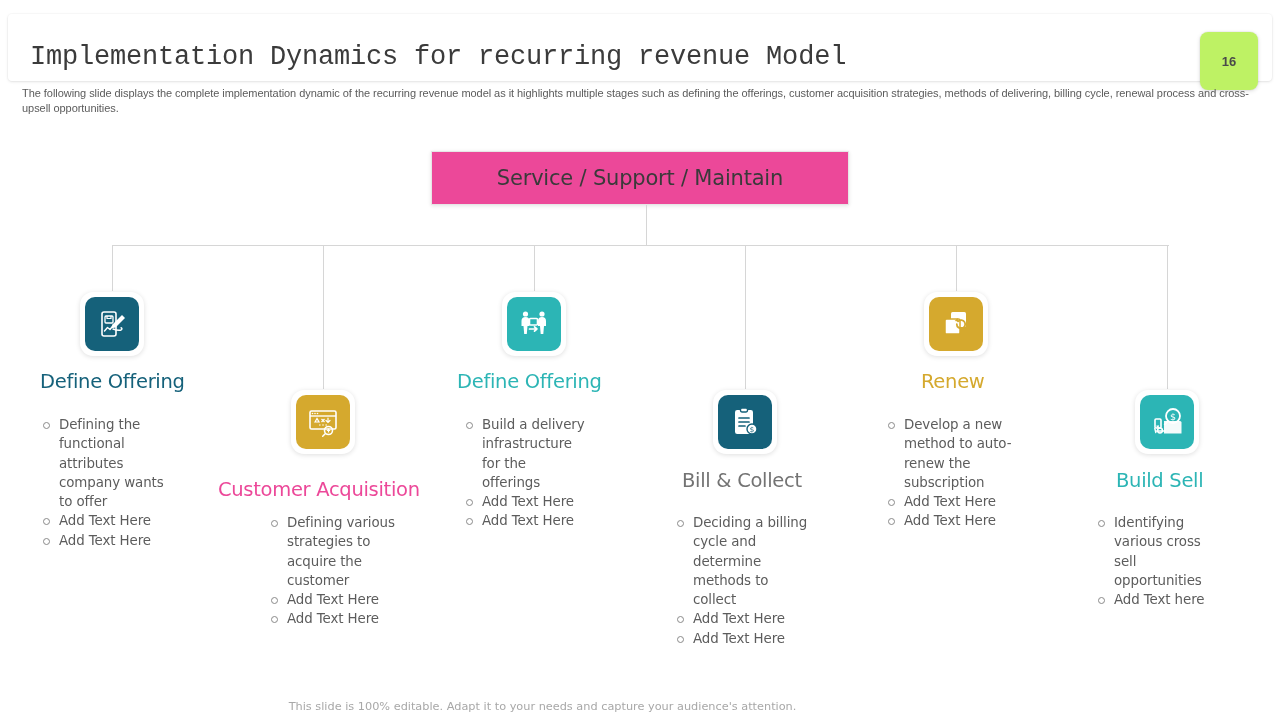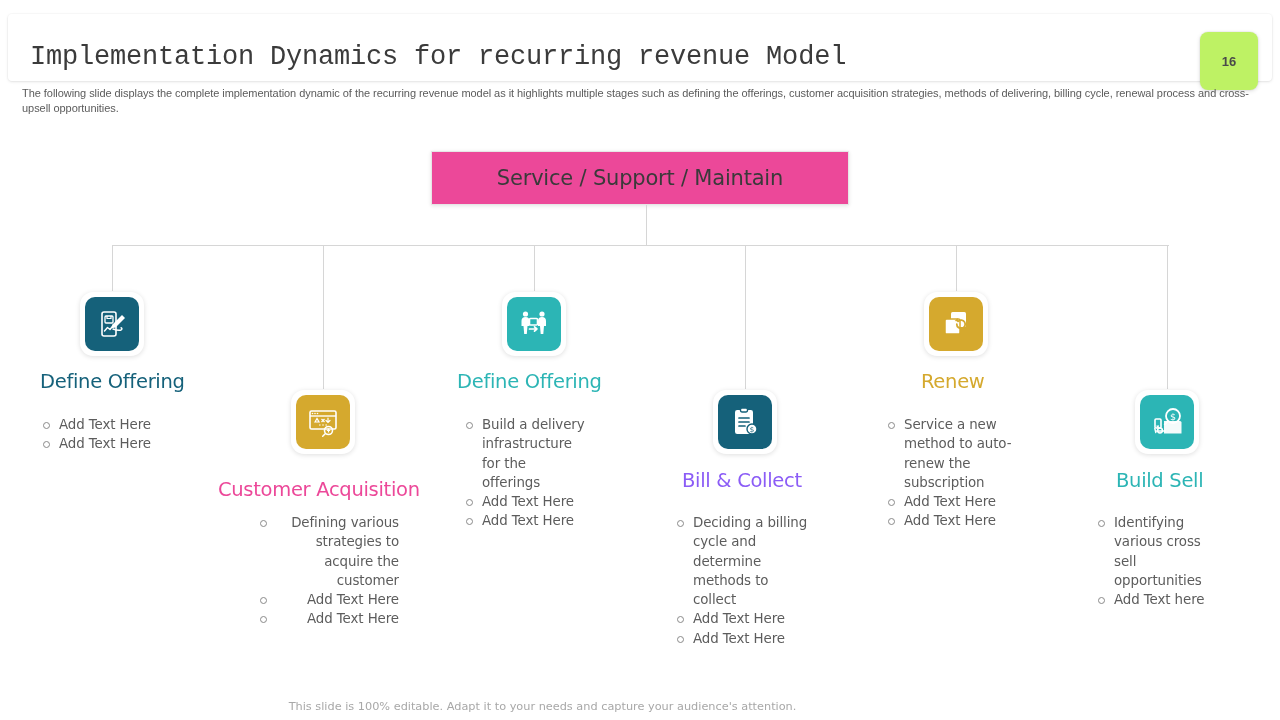--- a/index.html
+++ b/index.html
@@ -151,20 +151,21 @@
           <path d="M12 9 v2.5 h4 V9" fill="none" stroke="#fff" stroke-width="1.2"></path>
           <path d="M9.5 24 l3-3.5 l2.5 2 l3.5-4.5" fill="none" stroke="#fff" stroke-width="1.4" stroke-linecap="round" stroke-linejoin="round"></path>
           <path d="M27 8 l3 3 l-9.5 9.5 l-3.8 0.8 l0.8-3.8 Z" fill="#fff"></path>
           <path d="M18 22 c2.5 1 5 1.5 7.5 1.2 c1.5-0.2 2-1.8 0.6-2.4" fill="none" stroke="#fff" stroke-width="1.5" stroke-linecap="round"></path>
         </svg>
       </span>
     </div>
   </div>
   <div class="col-title" style="left:40px; top:370px; color:#15617a;">Define Offering</div>
   <ul class="bullets" style="left:40px; top:415px; width:132px;">
+    <li>Defining the functional attributes company wants to offer</li>
     <li>Add Text Here</li>
     <li>Add Text Here</li>
   </ul>
 
   <div class="tile" style="left:291px; top:390px;">
     <div class="tile-inner" style="background:#d5a92e;">
       <span>
         <svg width="34" height="34" viewBox="0 0 34 34">
           <rect x="4" y="6" width="26" height="18" rx="1.5" fill="none" stroke="#fff" stroke-width="1.6"></rect>
           <path d="M4 11 h26" stroke="#fff" stroke-width="1.4"></path>
@@ -176,21 +177,21 @@
           <path d="M22 13 v4 M20 15.5 l2 2 l2-2" fill="none" stroke="#fff" stroke-width="1.2" stroke-linecap="round"></path>
           <path d="M13 20 h8" stroke="#fff" stroke-width="1.1" stroke-dasharray="1.6 1.6"></path>
           <circle cx="22.5" cy="25.5" r="4" fill="none" stroke="#fff" stroke-width="1.6"></circle>
           <path d="M22.5 23.5 v4 M20.8 25.5 h3.4" stroke="#fff" stroke-width="1.2"></path>
           <path d="M19.2 28.8 l-2.5 2.5" stroke="#fff" stroke-width="1.5" stroke-linecap="round"></path>
         </svg>
       </span>
     </div>
   </div>
   <div class="col-title" style="left:218px; top:478px; color:#ec4899;">Customer Acquisition</div>
-  <ul class="bullets" style="left:257px; top:513px; width:142px;text-align:right;">
+  <ul class="bullets" style="left:268px; top:513px; width:142px;">
     <li>Defining  various strategies to acquire the customer</li>
     <li>Add Text Here</li>
     <li>Add Text Here</li>
   </ul>
 
   <div class="tile" style="left:502px; top:292px;">
     <div class="tile-inner" style="background:#2cb5b5;">
       <span>
         <svg width="34" height="34" viewBox="0 0 34 34">
           <circle cx="8.5" cy="7" r="2.6" fill="#fff"></circle>
@@ -216,42 +217,42 @@
         <svg width="34" height="34" viewBox="0 0 34 34">
           <rect x="7" y="5" width="18" height="24" rx="2.2" fill="#fff"></rect>
           <rect x="12.5" y="3" width="7" height="4" rx="1.4" fill="#fff" stroke="#15617a" stroke-width="1.4"></rect>
           <path d="M11 13 h10 M11 17 h10 M11 21 h6" stroke="#15617a" stroke-width="1.7" stroke-linecap="round"></path>
           <circle cx="24" cy="24" r="5" fill="#fff" stroke="#15617a" stroke-width="1.4"></circle>
           <text x="24" y="27" font-size="7" font-family="DejaVu Sans, sans-serif" fill="#15617a" text-anchor="middle">$</text>
         </svg>
       </span>
     </div>
   </div>
-  <div class="col-title" style="left:682px; top:469px; color:#8b5cf6;">Bill &amp; Collect</div>
+  <div class="col-title" style="left:682px; top:469px; color:#737373;">Bill &amp; Collect</div>
   <ul class="bullets" style="left:674px; top:513px; width:138px;">
     <li>Deciding a billing cycle and determine methods to collect</li>
     <li>Add Text Here</li>
     <li>Add Text Here</li>
   </ul>
 
   <div class="tile" style="left:924px; top:292px;">
     <div class="tile-inner" style="background:#d5a92e;">
       <span>
         <svg width="34" height="34" viewBox="0 0 34 34">
           <rect x="12" y="5" width="15" height="15" rx="1.6" fill="#fff"></rect>
           <rect x="6" y="12" width="15" height="15" rx="1.6" fill="#fff" stroke="#d5a92e" stroke-width="1.5"></rect>
           <path d="M17.8 17.2 a4.2 4.2 0 1 0 1.2-2.9" fill="none" stroke="#d5a92e" stroke-width="1.8" stroke-linecap="round"></path>
           <path d="M18.6 10.9 l0.6 3.6 l-3.5-0.4 Z" fill="#d5a92e"></path>
         </svg>
       </span>
     </div>
   </div>
   <div class="col-title" style="left:921px; top:370px; color:#d5a92e;">Renew</div>
   <ul class="bullets" style="left:885px; top:415px; width:134px;">
-    <li>Service a new method to auto-renew the subscription</li>
+    <li>Develop a new method to auto-renew the subscription</li>
     <li>Add Text Here</li>
     <li>Add Text Here</li>
   </ul>
 
   <div class="tile" style="left:1135px; top:390px;">
     <div class="tile-inner" style="background:#2cb5b5;">
       <span>
         <svg width="34" height="34" viewBox="0 0 34 34">
           <path d="M14 16 h16 a1.5 1.5 0 0 1 1.5 1.5 v11 h-17.5 Z" fill="#fff" opacity="0.95"></path>
           <circle cx="23" cy="11" r="7" fill="none" stroke="#fff" stroke-width="1.8"></circle>

